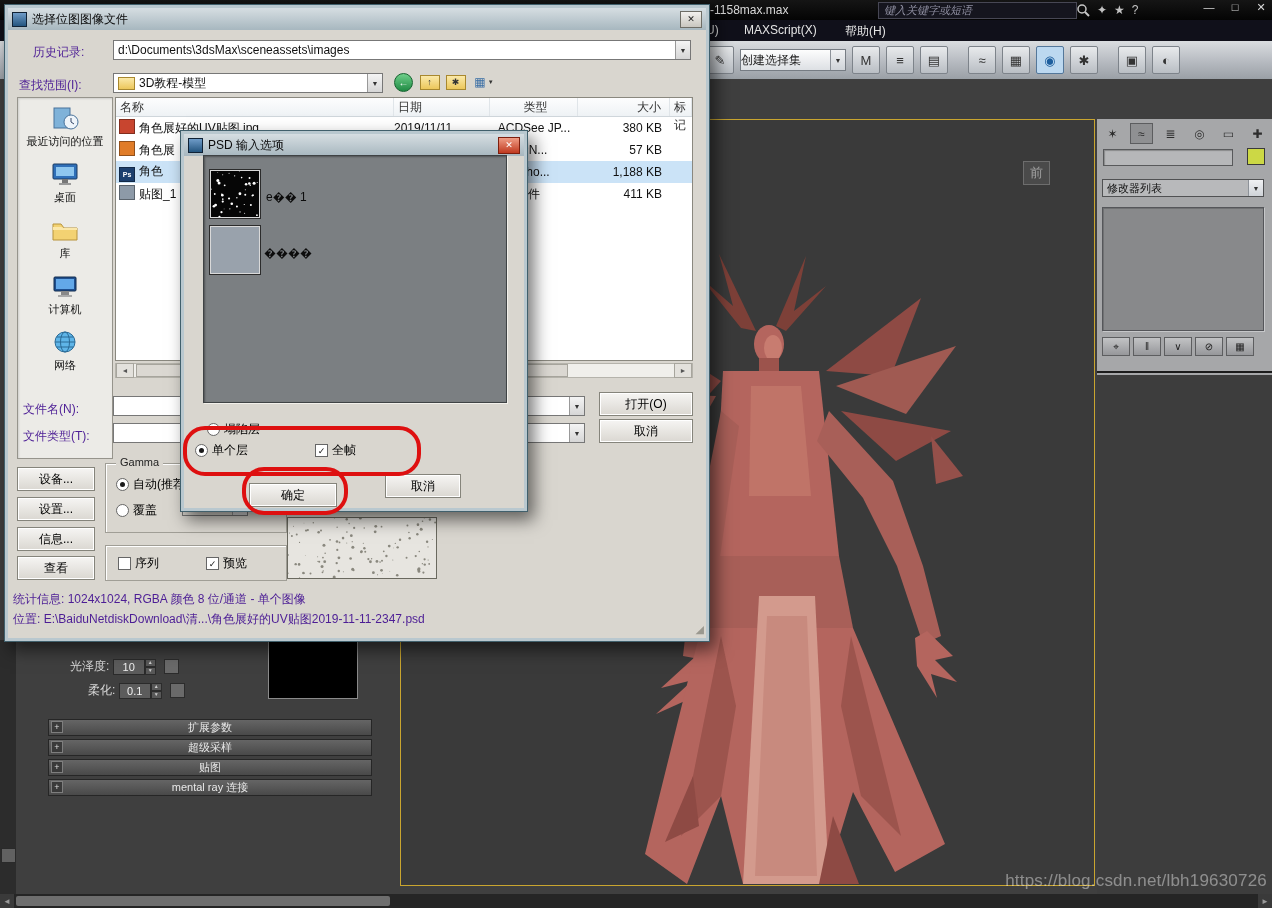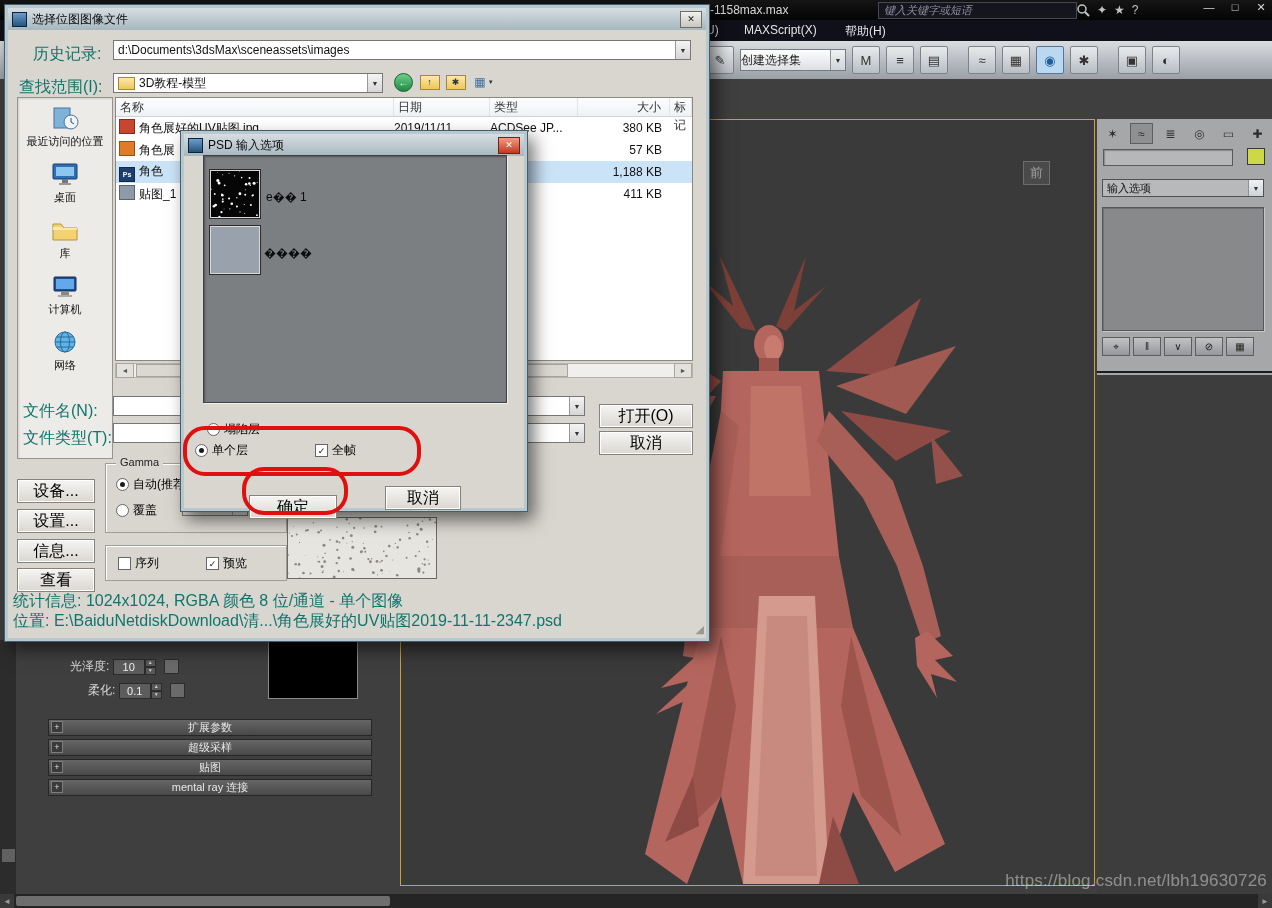--- a/index.html
+++ b/index.html
@@ -70,43 +70,43 @@
             display:flex;align-items:center;justify-content:center;}
   
   .dlg{position:absolute;background:#d9d6cf;border:1px solid #41606c;box-shadow:inset 0 0 0 3px #b9c8cf, 6px 8px 16px rgba(0,0,0,.55);}
   .dlgtitle{position:absolute;left:3px;top:3px;right:3px;height:22px;background:linear-gradient(#d6dee2,#a7b7bf);
             display:flex;align-items:center;padding:0 4px;gap:5px;box-sizing:border-box;}
   .dlgtitle .ttext{font-size:12px;color:#0a0a0a;}
   .dlgico{width:13px;height:13px;background:linear-gradient(#6f9cc8,#24557f);border:1px solid #102235;flex:0 0 auto;}
   .closebtn{margin-left:auto;width:20px;height:15px;background:linear-gradient(#f2f1ee,#c9c6bf);border:1px solid #6e6d66;
             display:flex;align-items:center;justify-content:center;font-size:9px;color:#222;}
   .closebtn.red{background:linear-gradient(#f09a8a,#c3392180);background:linear-gradient(#ef9d85,#c0391f);color:#fff;border-color:#7d1f0e;}
-  .lbl{position:absolute;font-size:16px;color:#0f766e;}
+  .lbl{position:absolute;font-size:12px;color:#4c1d95;}
   .combo{position:absolute;background:#fff;border:1px solid #777;display:flex;align-items:center;font-size:12px;color:#111;
          padding-left:4px;box-sizing:border-box;}
   .combo .arrbox{background:linear-gradient(#f4f4f4,#d6d6d6);border-left:1px solid #999;}
   .wbtn{position:absolute;background:linear-gradient(#f6f5f3,#dad7d1);border:1px solid #85847b;box-shadow:inset 0 0 0 1px #fff;
-        font-size:16px;color:#000;display:flex;align-items:center;justify-content:center;margin-top:12px;}
+        font-size:12px;color:#000;display:flex;align-items:center;justify-content:center;}
   .grpbox{position:absolute;border:1px solid #a09e96;box-shadow:inset 1px 1px 0 #fff;}
   .grplegend{position:absolute;left:10px;top:-8px;background:#d9d6cf;padding:0 4px;font-size:11px;color:#222;}
   .rad{width:11px;height:11px;border-radius:50%;background:#fff;border:1px solid #666;display:inline-block;position:relative;
        vertical-align:middle;margin-right:4px;}
   .rad.on::after{content:"";position:absolute;left:2.5px;top:2.5px;width:5px;height:5px;border-radius:50%;background:#1a1a1a;}
   .chk{width:11px;height:11px;background:#fff;border:1px solid #666;display:inline-flex;align-items:center;justify-content:center;
        font-size:9px;color:#111;vertical-align:middle;margin-right:4px;}
   .places{position:absolute;left:12px;top:92px;width:96px;height:362px;background:#ecebe7;border:1px solid #96948c;
           box-shadow:inset 1px 1px 2px rgba(0,0,0,.12);display:flex;flex-direction:column;align-items:center;gap:13px;padding-top:8px;box-sizing:border-box;}
   .place{display:flex;flex-direction:column;align-items:center;gap:2px;font-size:11px;color:#111;}
   .flist{position:absolute;left:110px;top:92px;width:578px;height:264px;background:#fff;border:1px solid #8a887f;
          box-sizing:border-box;overflow:hidden;}
   .fhdr{display:flex;height:18px;background:linear-gradient(#fdfdfe,#eef2f5);border-bottom:1px solid #cfd6db;color:#333;font-size:12px;}
   .fhdr div{border-right:1px solid #e0e5e9;padding-left:4px;line-height:18px;box-sizing:border-box;}
   .frow{display:flex;height:22px;align-items:center;font-size:12px;color:#111;}
   .frow.sel{background:#cbe3f7;}
-  .c-name{width:278px;}.c-date{width:96px;}.c-type{width:88px;}.c-size{width:92px;text-align:right;padding-right:8px;box-sizing:border-box;}
+  .c-name{width:278px;}.c-date{width:96px;}.c-type{width:88px;text-align:center;}.c-size{width:92px;text-align:right;padding-right:8px;box-sizing:border-box;}
   .c-tag{flex:1;}
   .fic{display:inline-block;width:14px;height:13px;margin:0 4px 0 3px;vertical-align:-2px;border:1px solid rgba(0,0,0,.35);
        font-size:7px;color:#fff;text-align:center;line-height:13px;font-weight:bold;}
   .hscroll{position:absolute;left:110px;top:358px;width:578px;height:15px;background:#f0efeb;border:1px solid #b5b3ab;
            display:flex;align-items:center;box-sizing:border-box;}
   .harrow{width:16px;height:13px;background:#e3e1dc;border:1px solid #a7a59d;font-size:7px;color:#555;
           display:flex;align-items:center;justify-content:center;flex:0 0 auto;}
   .hthumb{width:430px;height:11px;background:#dbd8d2;border:1px solid #a7a59d;margin-left:2px;}
   .navico{position:absolute;width:21px;height:20px;display:flex;align-items:center;justify-content:center;}
   .navball{width:17px;height:17px;border-radius:50%;background:linear-gradient(#6fcf8a,#1f8a43);color:#fff;font-size:10px;
@@ -212,21 +212,21 @@
       <span class="cptab">✶</span>
       <span class="cptab on">≈</span>
       <span class="cptab">≣</span>
       <span class="cptab">◎</span>
       <span class="cptab">▭</span>
       <span class="cptab">✚</span>
     </div>
     <div class="cpfield"></div>
     <div class="cpswatch"></div>
     <div class="cpcombo">
-      <span>输入选项</span>
+      <span>修改器列表</span>
       <span class="arrbox">▼</span>
     </div>
     <div class="cpstack"></div>
     <div class="cpicons">
       <span class="cpbtn">⌖</span>
       <span class="cpbtn">‖</span>
       <span class="cpbtn">∨</span>
       <span class="cpbtn">⊘</span>
       <span class="cpbtn">▦</span>
     </div>

